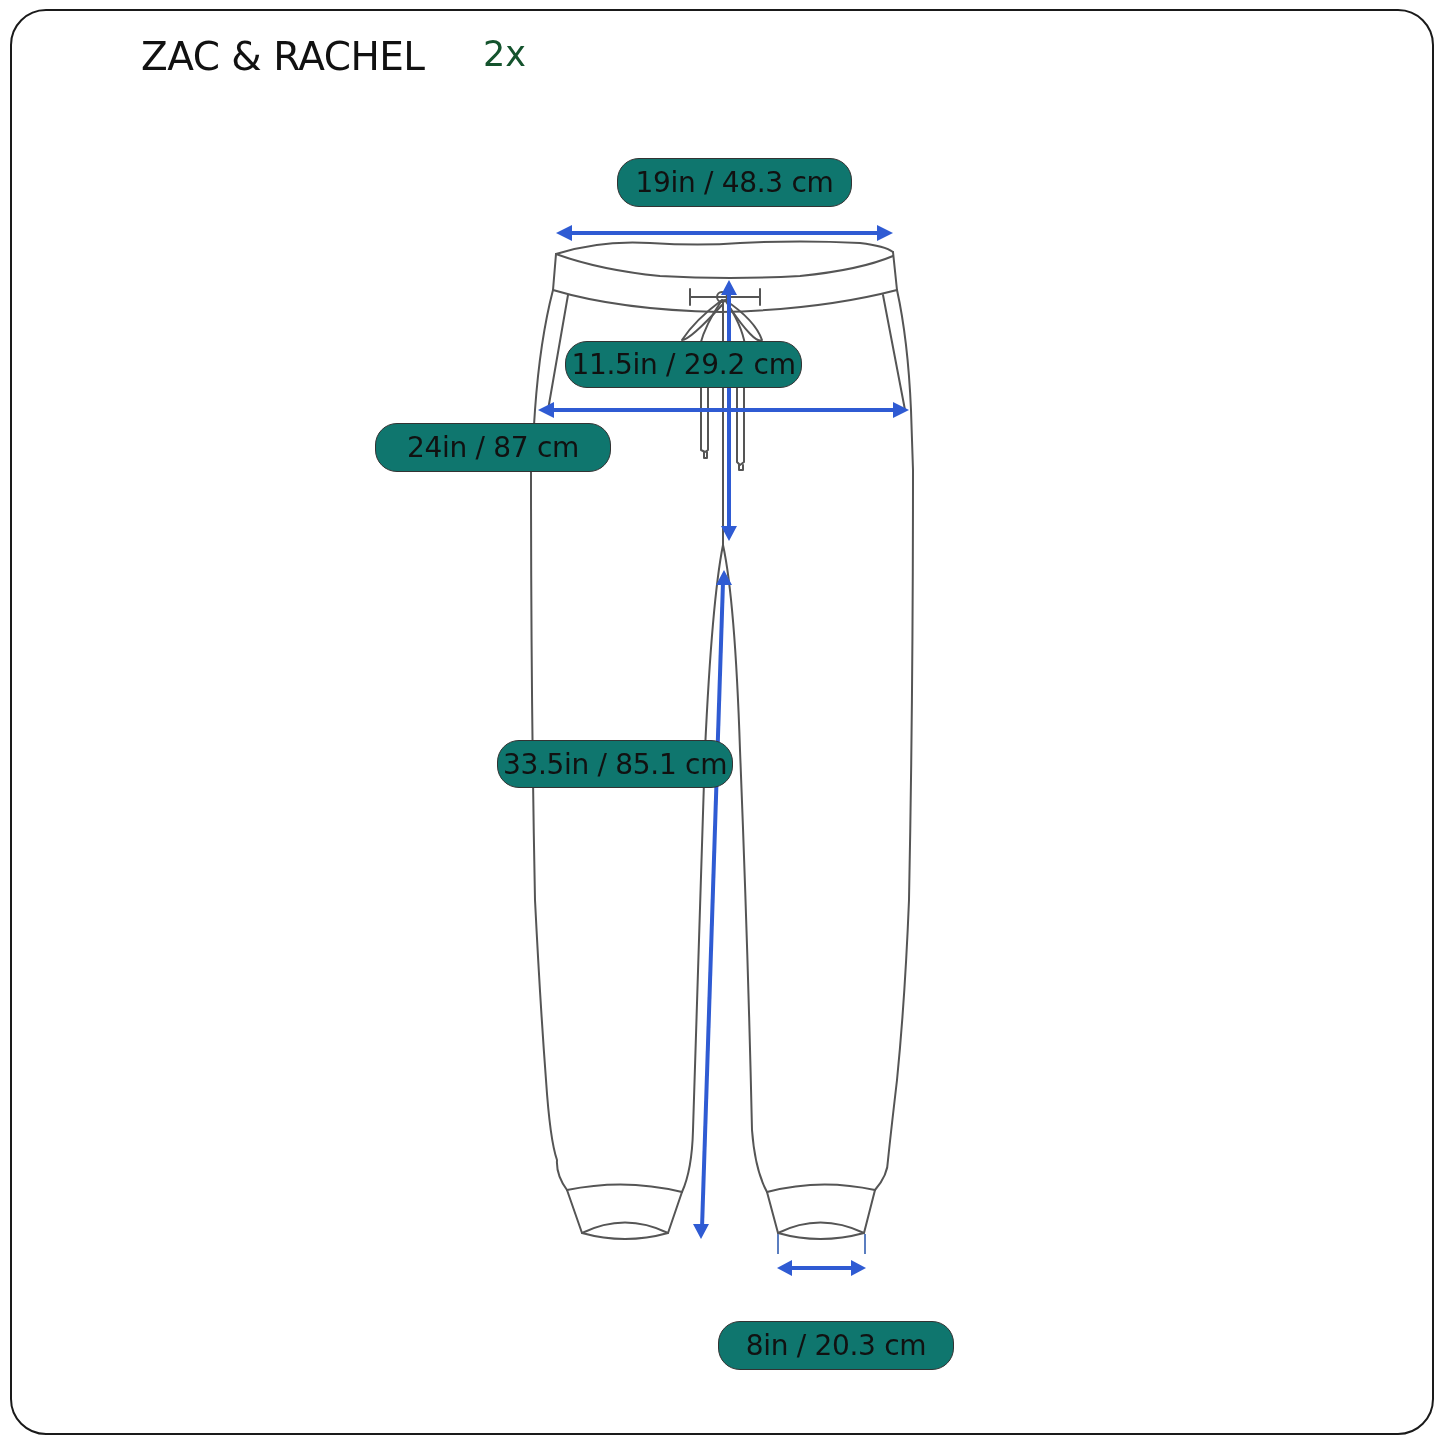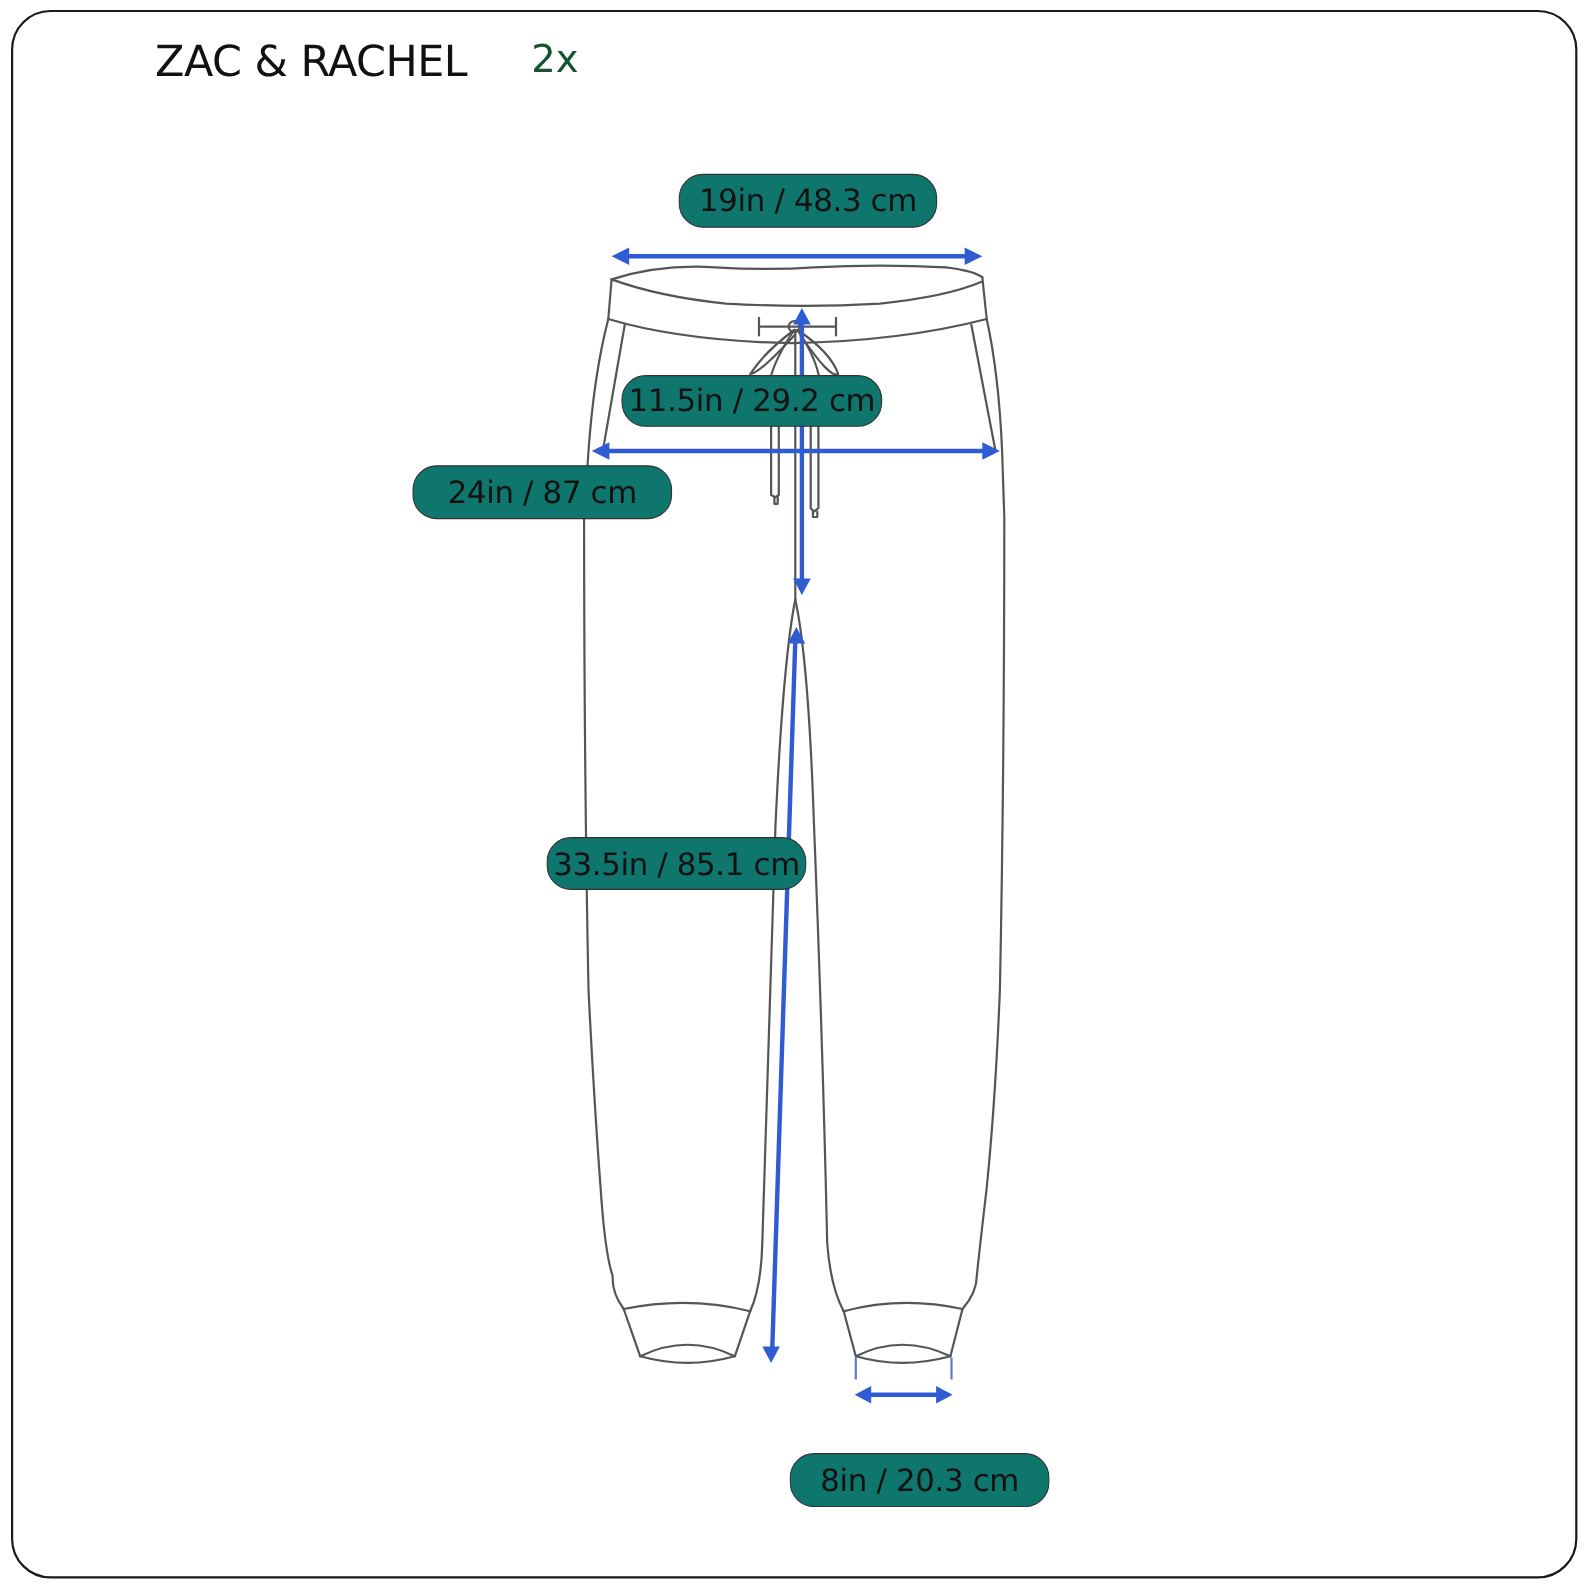--- a/index.html
+++ b/index.html
@@ -115,14 +115,14 @@
       <line x1="788" y1="1268" x2="855" y2="1268"></line>
       <polygon points="777,1268 792,1260 792,1276" stroke="none"></polygon>
       <polygon points="866,1268 851,1260 851,1276" stroke="none"></polygon>
     </g>
   </g>
 </svg>
 
 <div class="pill" style="left:617px; top:158px; width:235px; height:49px;">19in / 48.3 cm</div>
 <div class="pill tight" style="left:541px; top:341px; width:237px; height:47px; font-size:28px;margin-left:24px;">11.5in / 29.2 cm</div>
 <div class="pill" style="left:375px; top:423px; width:236px; height:49px;">24in / 87 cm</div>
-<div class="pill tight" style="left:497px; top:740px; width:236px; height:48px; font-size:28px;margin-top:21px;">33.5in / 85.1 cm</div>
+<div class="pill tight" style="left:497px; top:740px; width:236px; height:48px; font-size:28px;">33.5in / 85.1 cm</div>
 <div class="pill" style="left:718px; top:1291px; width:236px; height:49px;margin-top:30px;">8in / 20.3 cm</div>
 
 </body></html>

